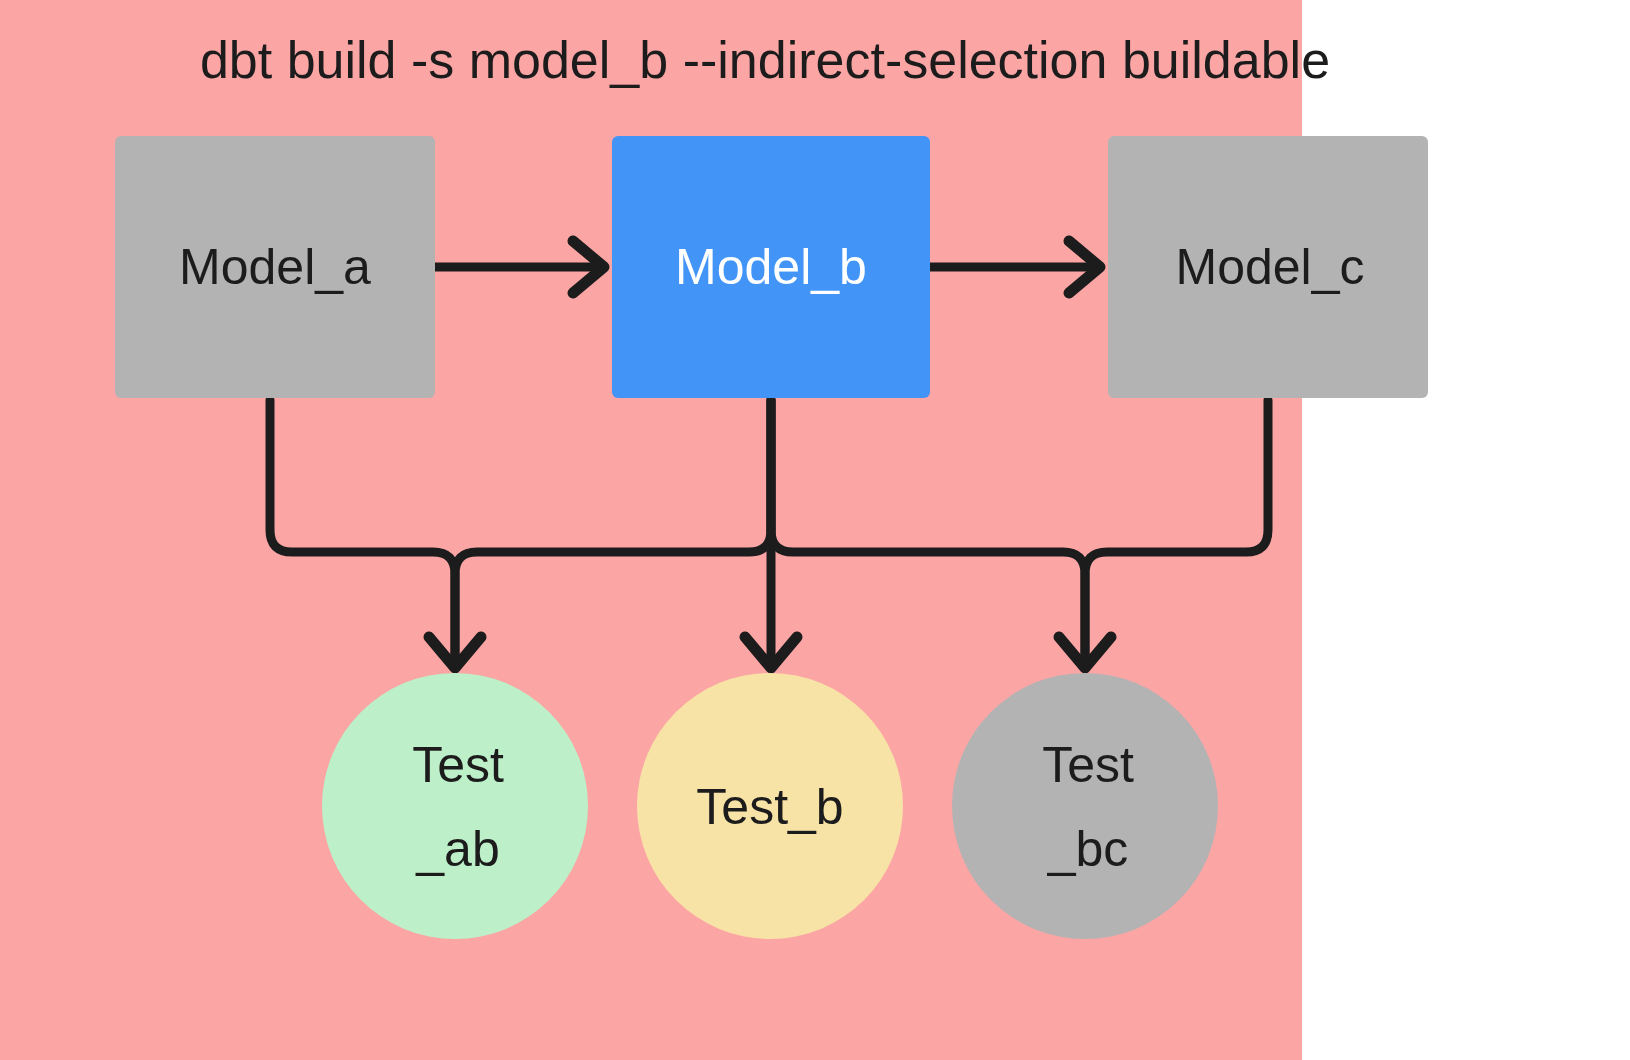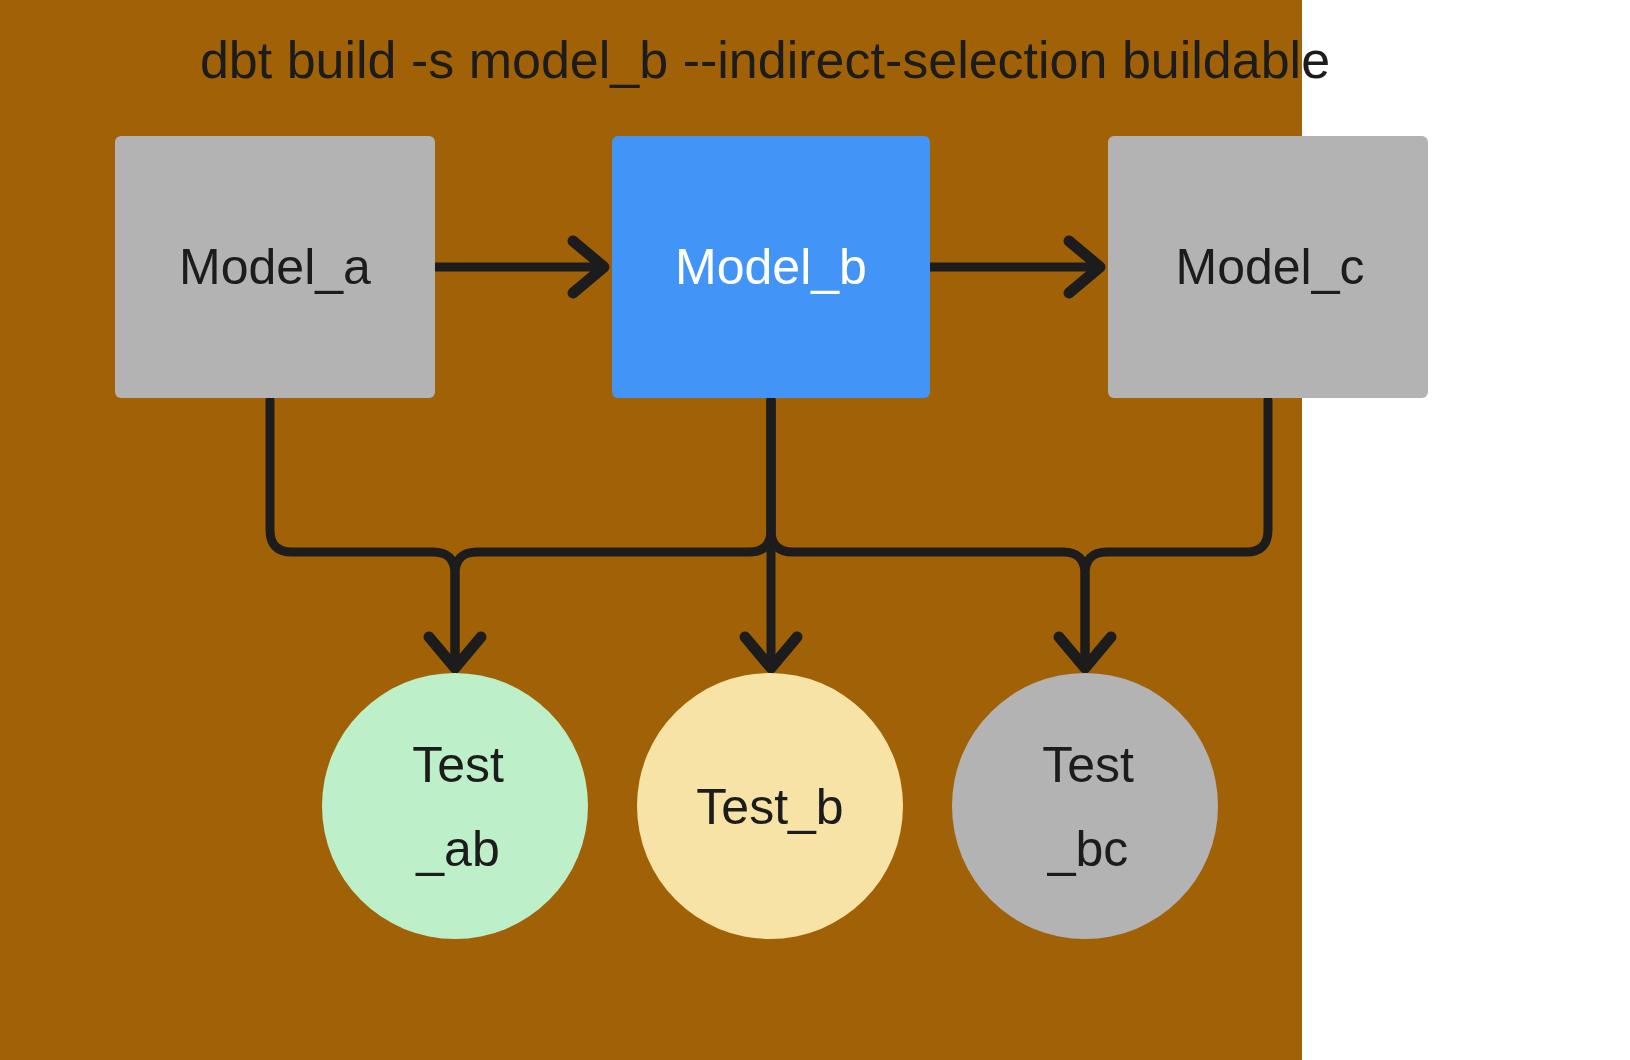--- a/index.html
+++ b/index.html
@@ -12,21 +12,21 @@
     width: 1630px;
     height: 1060px;
     font-family: "Liberation Sans", sans-serif;
     overflow: hidden;
     position: relative;
   }
   #stage {
     position: relative;
     width: 1302px;
     height: 1060px;
-    background: #a16207;
+    background: #fca5a5;
   }
   #diagram-svg {
     position: absolute;
     left: 0;
     top: 0;
     width: 1630px;
     height: 1060px;
     display: block;
   }
   .diagram-title {

